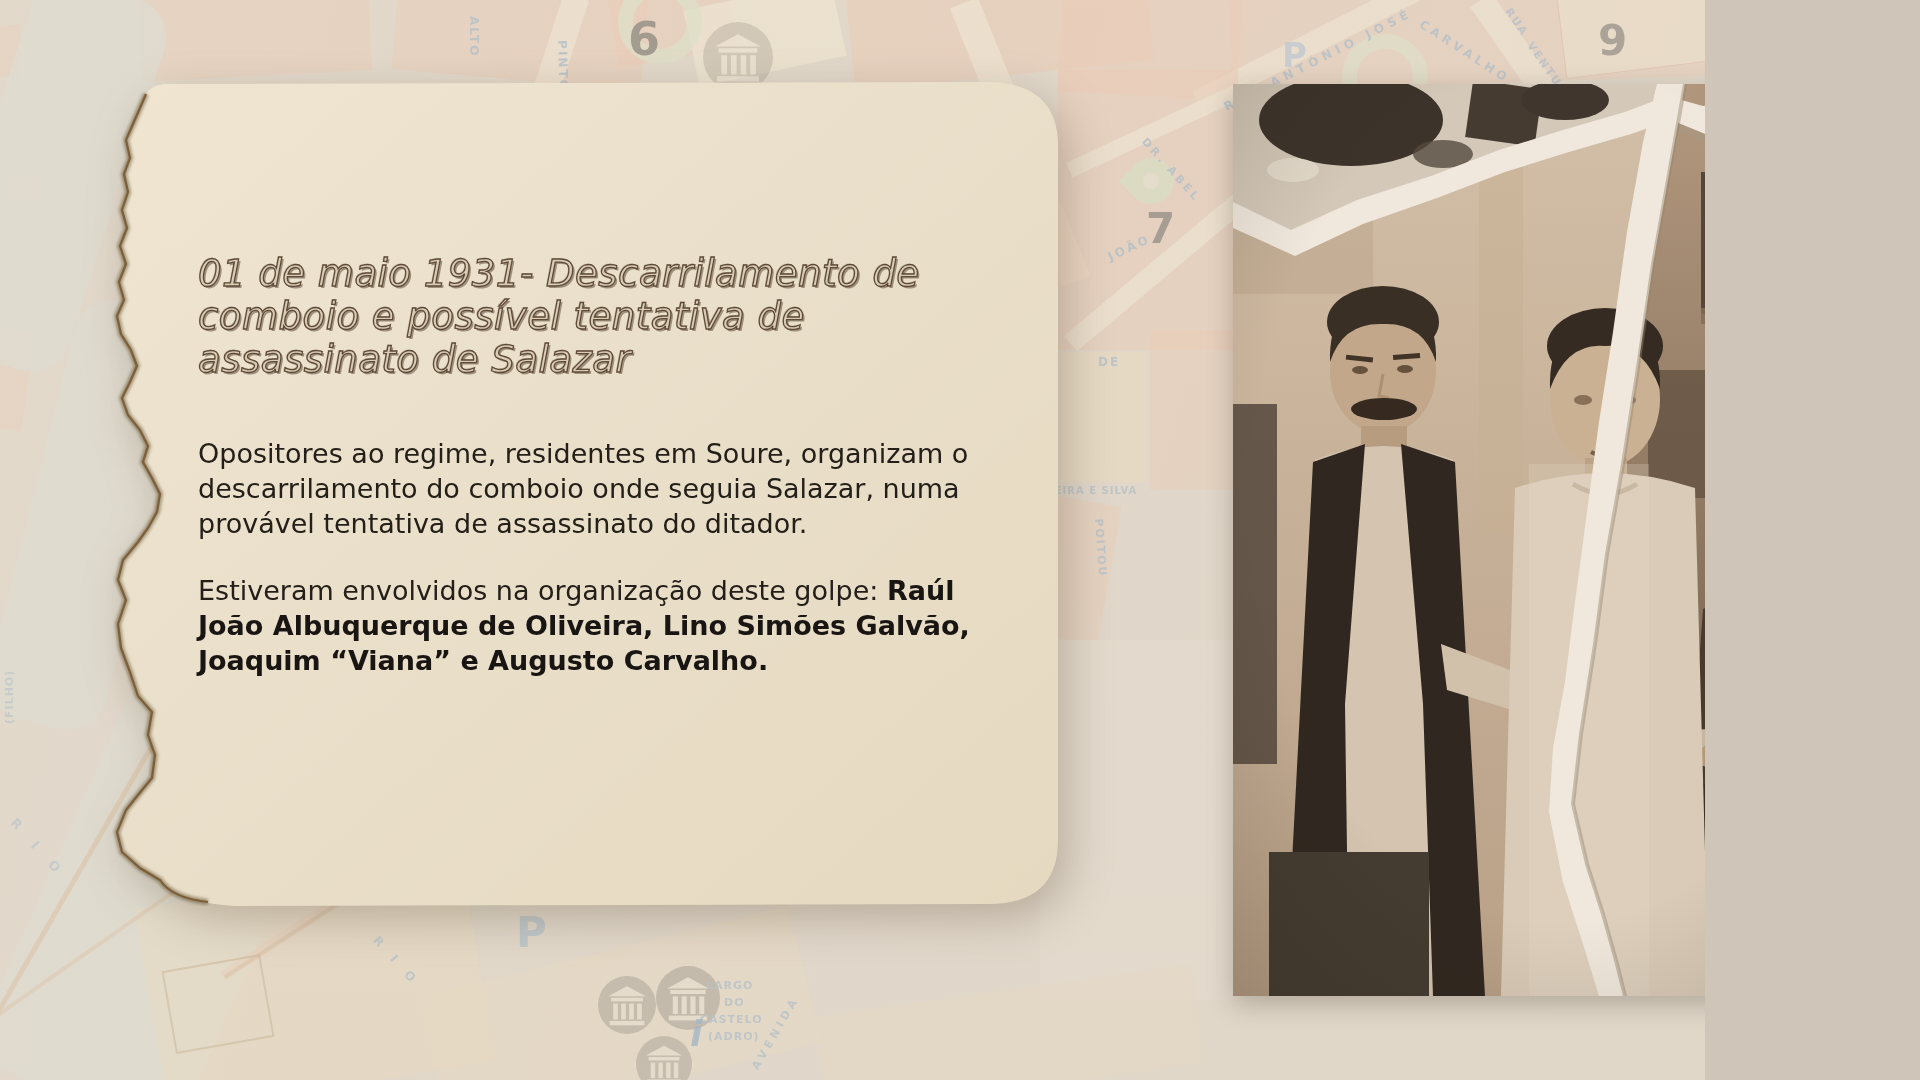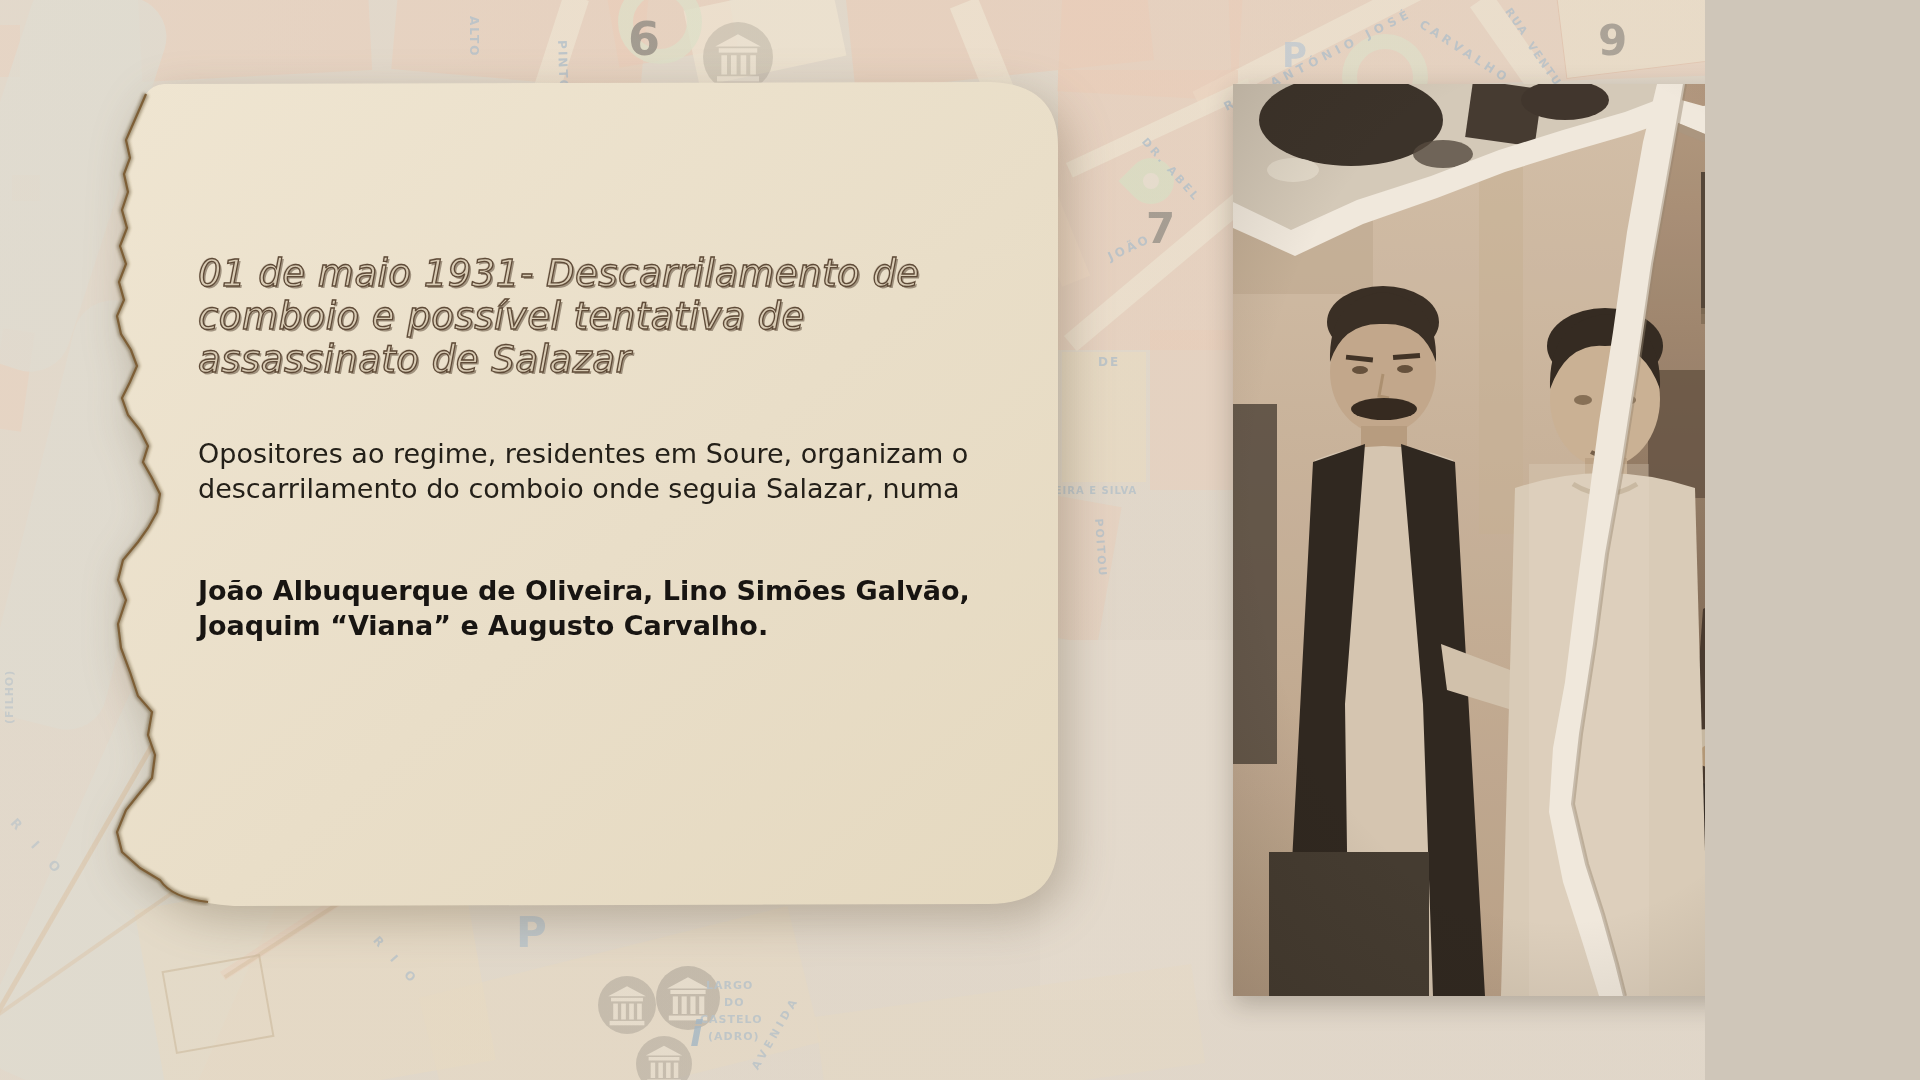--- a/index.html
+++ b/index.html
@@ -218,22 +218,24 @@
 
   <div class="card-text">
     <div class="title">
       <div class="title-line">01 de maio 1931- Descarrilamento de</div>
       <div class="title-line">comboio e possível tentativa de</div>
       <div class="title-line">assassinato de Salazar</div>
     </div>
     <div class="para para1">
         <div>Opositores ao regime, residentes em Soure, organizam o</div>
         <div>descarrilamento do comboio onde seguia Salazar, numa</div>
+        <div>provável tentativa de assassinato do ditador.</div>
       </div>
     <div class="para para2">
+        <div><span>Estiveram envolvidos na organização deste golpe: </span><b>Raúl</b></div>
         <div><b>João Albuquerque de Oliveira, Lino Simões Galvão,</b></div>
         <div><b>Joaquim “Viana” e Augusto Carvalho.</b></div>
       </div>
   </div>
 
   <svg class="photo-svg" viewBox="0 0 654 912">
     <defs>
       <linearGradient id="gA" x1="0" y1="0" x2="0" y2="1">
         <stop offset="0" stop-color="#d5c3ae"></stop>
           <stop offset="1" stop-color="#b8a189"></stop>

